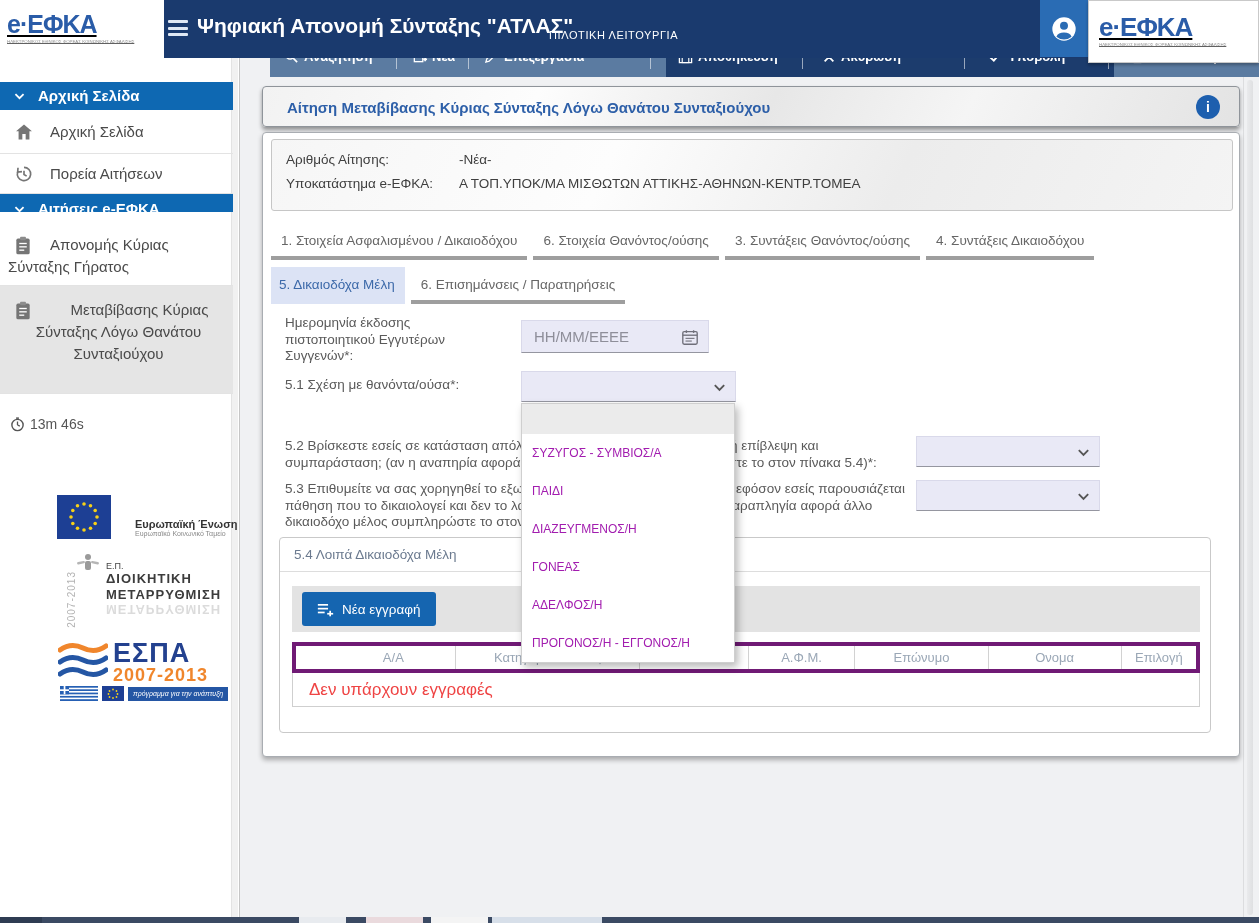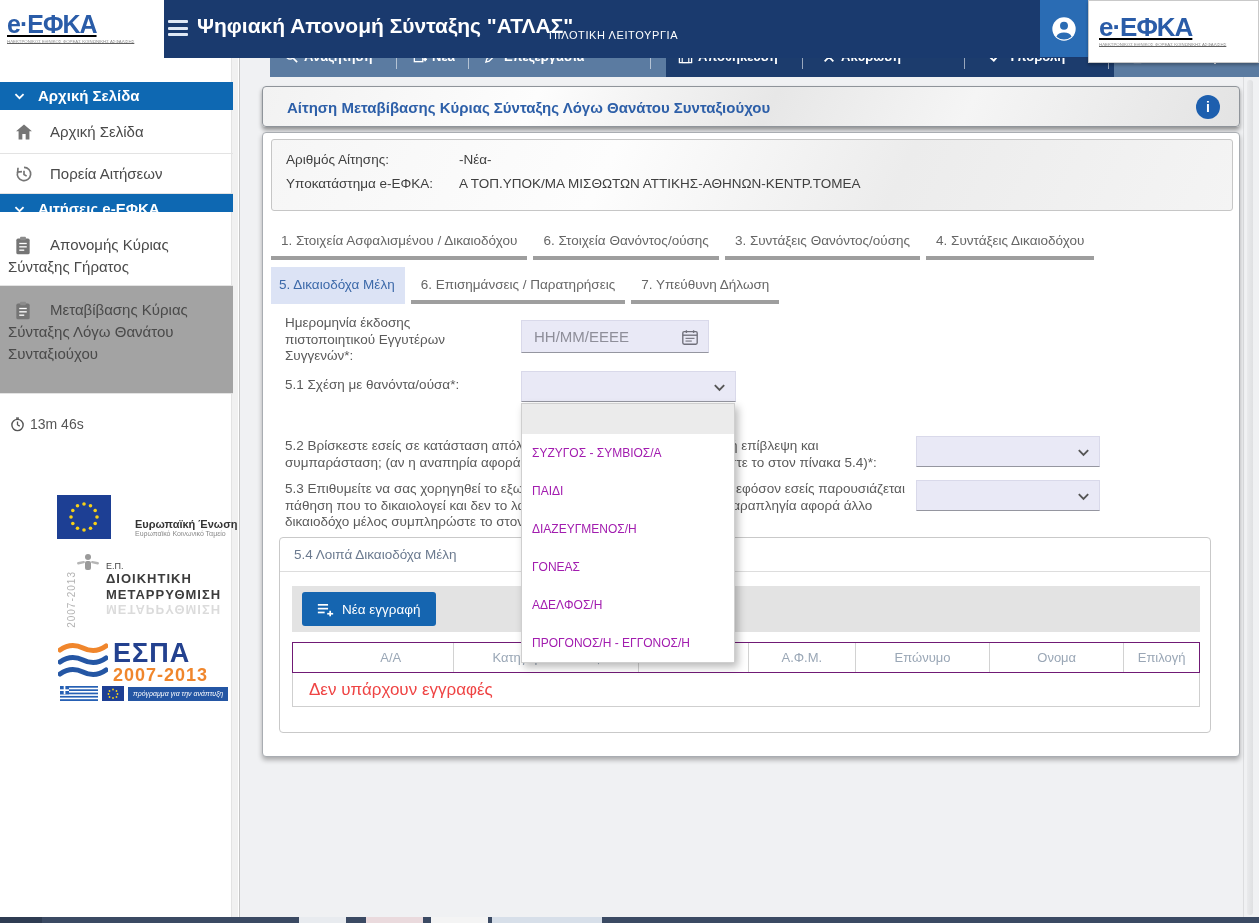--- a/index.html
+++ b/index.html
@@ -77,41 +77,41 @@
   .ddl { position:absolute; left:258px; top:270px; width:214px; background:#fff; border:1px solid #cfcfcf; box-shadow:3px 4px 8px rgba(0,0,0,.28); z-index:60; }
   .ddl .opt { height:38px; display:flex; align-items:center; padding-left:10px; font-size:12px; color:#a21caf; white-space:nowrap; }
   .ddl .opt.blank { height:30px; background:#ebebeb; }
 
   
   .panel54 { position:absolute; left:16px; top:404px; width:932px; height:196px; border:1px solid #c9c9c9; border-radius:4px; }
   .p54-head { height:34px; border-bottom:1px solid #dddddd; display:flex; align-items:center; padding-left:14px; font-size:13.5px; color:#6b7a8f; }
   .p54-strip { position:absolute; left:12px; top:48px; width:908px; height:46px; background:#e3e3e3; }
   .btn-new { position:absolute; left:10px; top:6px; height:34px; background:#1565b0; border:none; border-radius:3px; color:#fff; font-family:"Liberation Sans",sans-serif; font-size:13.5px; display:inline-flex; align-items:center; gap:8px; padding:0 15px; cursor:pointer; }
   .tbl { position:absolute; left:12px; top:104px; width:908px; }
-  .tbl-head { display:flex; border:1px solid #701a75; height:31px;padding-left:36px; }
+  .tbl-head { display:flex; border:4px solid #701a75; height:31px;padding-left:36px; }
   .tbl-head .th { display:flex; align-items:center; justify-content:center; font-size:13px; color:#9aa7b6; border-right:1px solid #d2d2d2; white-space:nowrap; overflow:hidden; }
   .tbl-head .th:last-child { border-right:none; }
   .c0{width:130px;} .c1{width:194px;} .c2{width:114px;} .c3{width:112px;} .c4{width:140px;} .c5{width:140px;} .c6{width:78px;}
   .tbl-empty { border:1px solid #cfcfcf; border-top:none; height:34px; display:flex; align-items:center; padding-left:16px; font-size:17px; color:#ef4444; }
 
   
   .sidebar { position:absolute; left:0; top:58px; width:240px; height:859px; background:#fff; border-right:1px solid #c6c6c6; z-index:20; }
   .side-scrollbar { position:absolute; right:1px; top:0; width:7px; height:100%; background:#f1f1f1; border-left:1px solid #e3e3e3; }
   .side-head { position:absolute; left:0; width:233px; background:#0e68b2; color:#fff; font-weight:bold; font-size:15px; }
   .side-head .txt { display:block; padding-left:38px; }
   .side-head .chev { position:absolute; left:13px; }
   .sh1 { top:24px; height:28px; line-height:28px; } .sh1 .chev{ top:8px; }
   .sh2 { top:136px; height:18px; line-height:30px; } .sh2 .chev{ top:9px; }
   .side-item { position:absolute; left:0; width:233px; border-bottom:1px solid #e3e3e3; }
   .side-item .ic { position:absolute; left:14px; }
   .side-item .lbl { display:block; font-size:15px; color:#4a4a4a; line-height:22px; text-indent:42px; padding:0 6px 0 8px; width:235px; }
   .si1 { top:52px; height:44px; } .si1 .ic{top:12px;} .si1 .lbl{padding-top:11px;}
   .si2 { top:96px; height:40px; } .si2 .ic{top:10px;} .si2 .lbl{padding-top:9px;}
   .si3 { top:166px; height:62px; } .si3 .ic{top:12px;} .si3 .lbl{padding-top:10px;}
-  .si4 { top:228px; height:108px; background:#a3a3a3; } .si4 .ic{top:15px;} .si4 .lbl{padding-top:13px;}
+  .si4 { top:228px; height:108px; background:#e5e5e5;text-align:center; } .si4 .ic{top:15px;} .si4 .lbl{padding-top:13px;}
   .timer { position:absolute; left:10px; top:358px; display:flex; align-items:center; gap:5px; font-size:14px; color:#555; }
 
   .eu-block { position:absolute; left:57px; top:437px; display:flex; align-items:flex-end; gap:24px; }
   .eu-texts { padding-bottom:2px; }
   .eu-title { font-size:11px; font-weight:bold; color:#333; }
   .eu-sub { font-size:7px; color:#888; }
 
   .ep-block { position:absolute; left:64px; top:495px; width:160px; height:80px; }
   .ep-years { position:absolute; left:2px; top:18px; writing-mode:vertical-rl; transform:rotate(180deg); font-size:10px; color:#b3b3b3; letter-spacing:1px; }
   .ep-person { position:absolute; left:12px; top:0; }
@@ -268,21 +268,20 @@
 
     <div class="tabs-row r1">
       <span class="tab">1. Στοιχεία Ασφαλισμένου / Δικαιοδόχου</span>
       <span class="tab">6. Στοιχεία Θανόντος/ούσης</span>
       <span class="tab">3. Συντάξεις Θανόντος/ούσης</span>
       <span class="tab">4. Συντάξεις Δικαιοδόχου</span>
     </div>
     <div class="tabs-row r2">
       <span class="tab active">5. Δικαιοδόχα Μέλη</span>
       <span class="tab">6. Επισημάνσεις / Παρατηρήσεις</span>
-      <span class="tab">7. Υπεύθυνη Δήλωση</span>
     </div>
 
     <div class="flabel f-date-label">Ημερομηνία έκδοσης πιστοποιητικού Εγγυτέρων Συγγενών*:</div>
     <div class="date-input">
       <input type="text" placeholder="ΗΗ/ΜΜ/ΕΕΕΕ" style="">
       <span class="cal-ic">
         <svg width="18" height="18" viewBox="0 0 20 20">
             <rect x="2" y="4" width="16" height="14" rx="1.5" fill="none" stroke="#6f6f7a" stroke-width="1.5"></rect>
             <line x1="2" y1="8" x2="18" y2="8" stroke="#6f6f7a" stroke-width="1.5"></line>
             <line x1="6" y1="2.5" x2="6" y2="5.5" stroke="#6f6f7a" stroke-width="1.5"></line>

